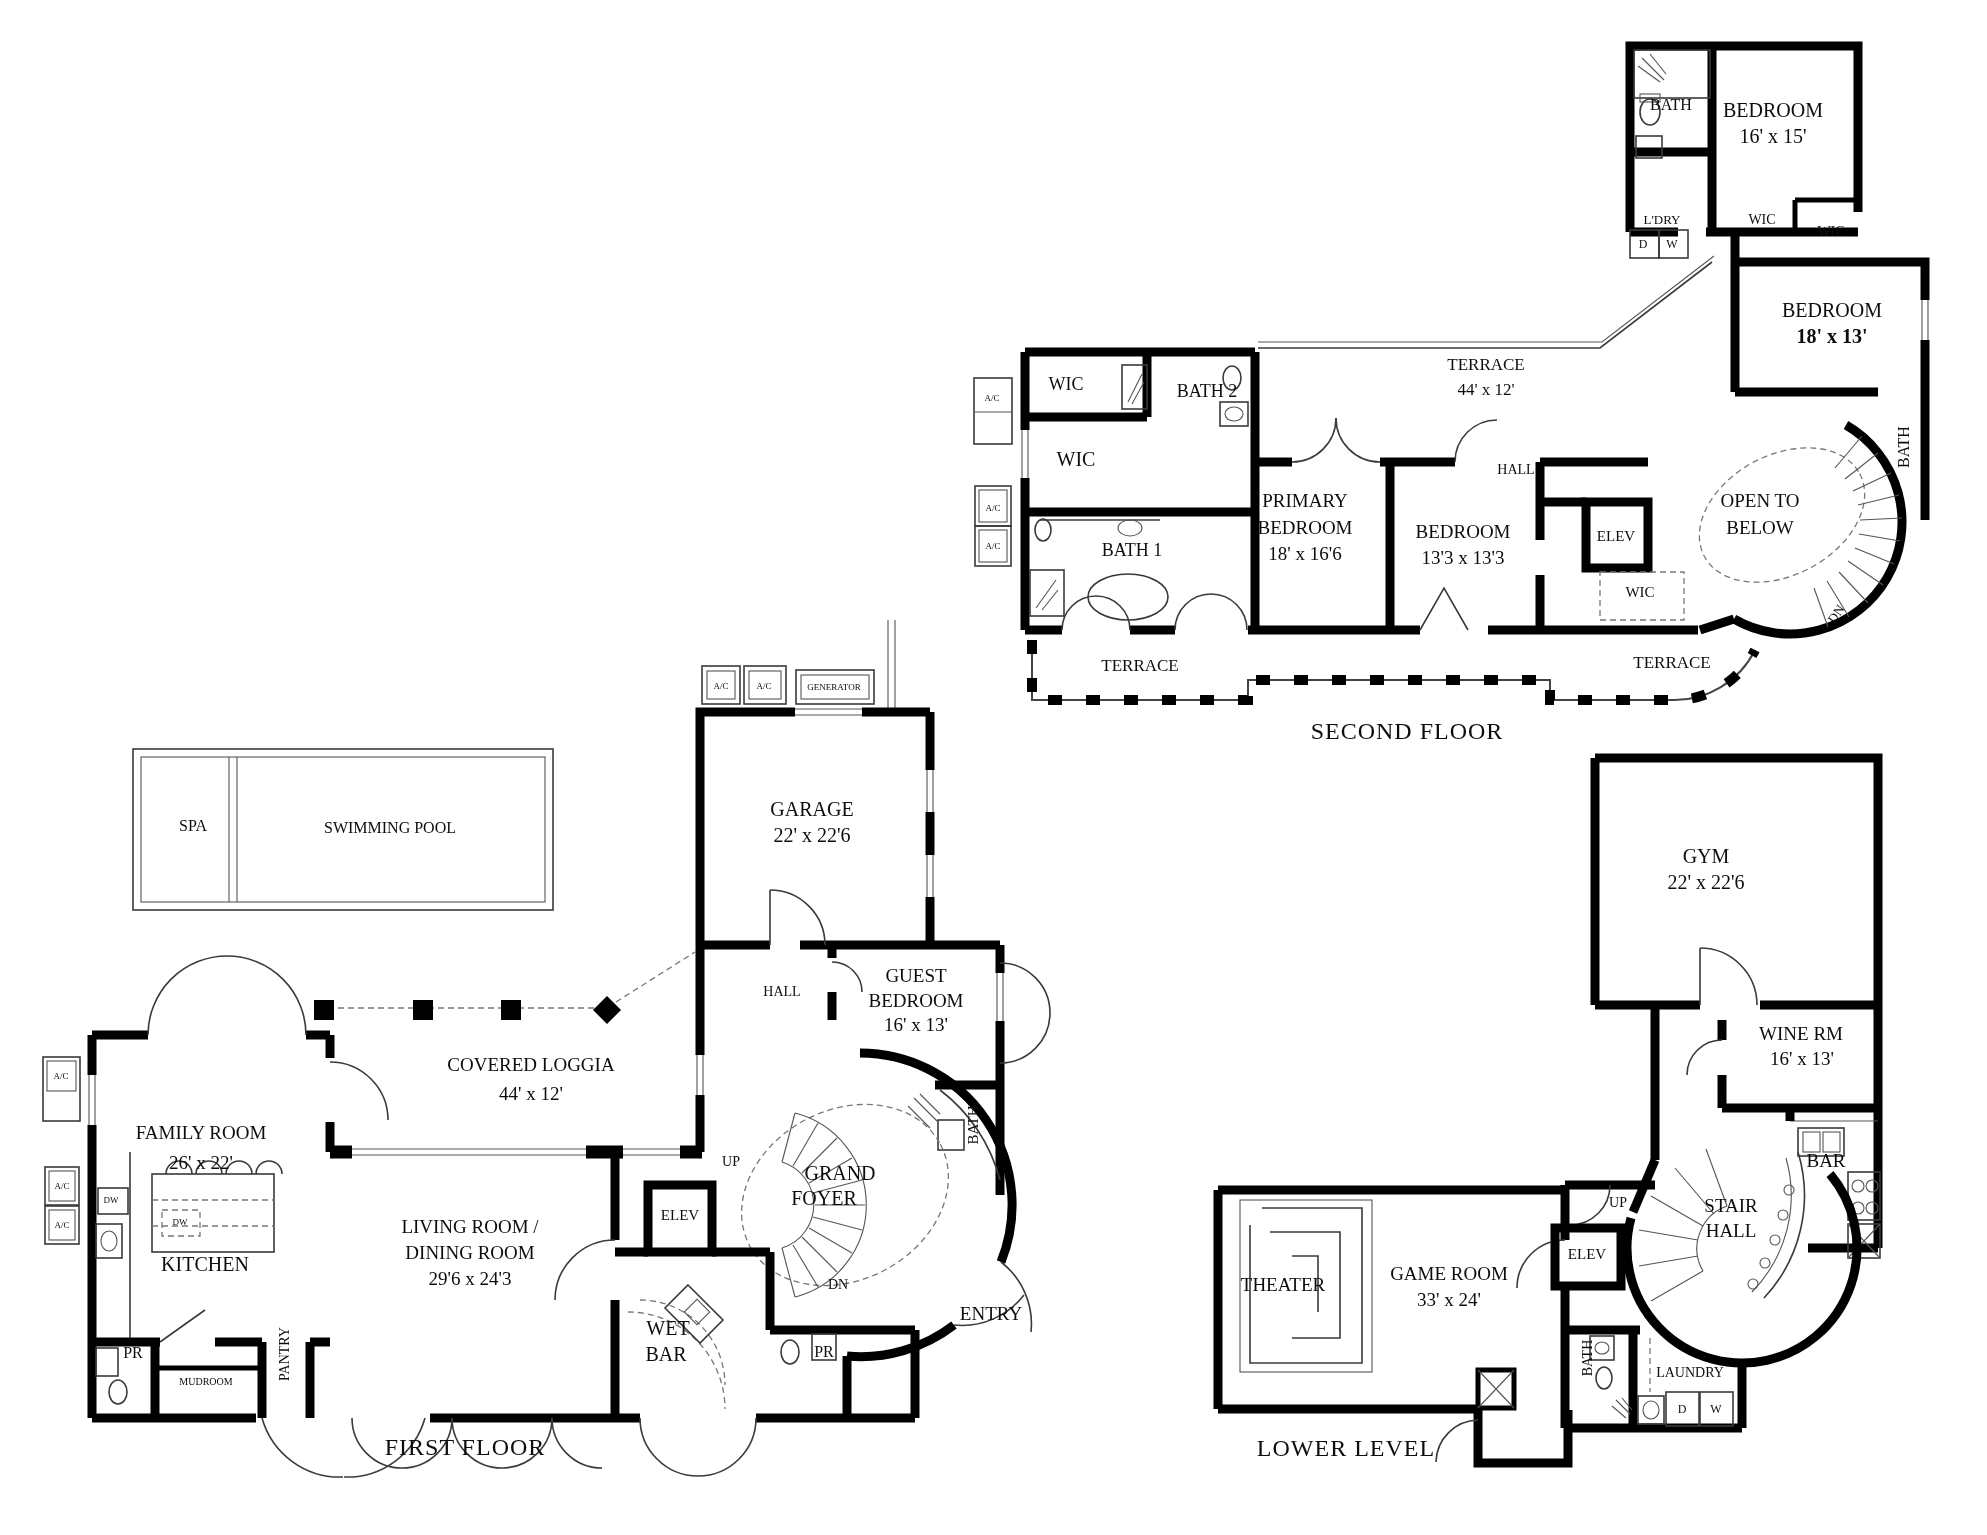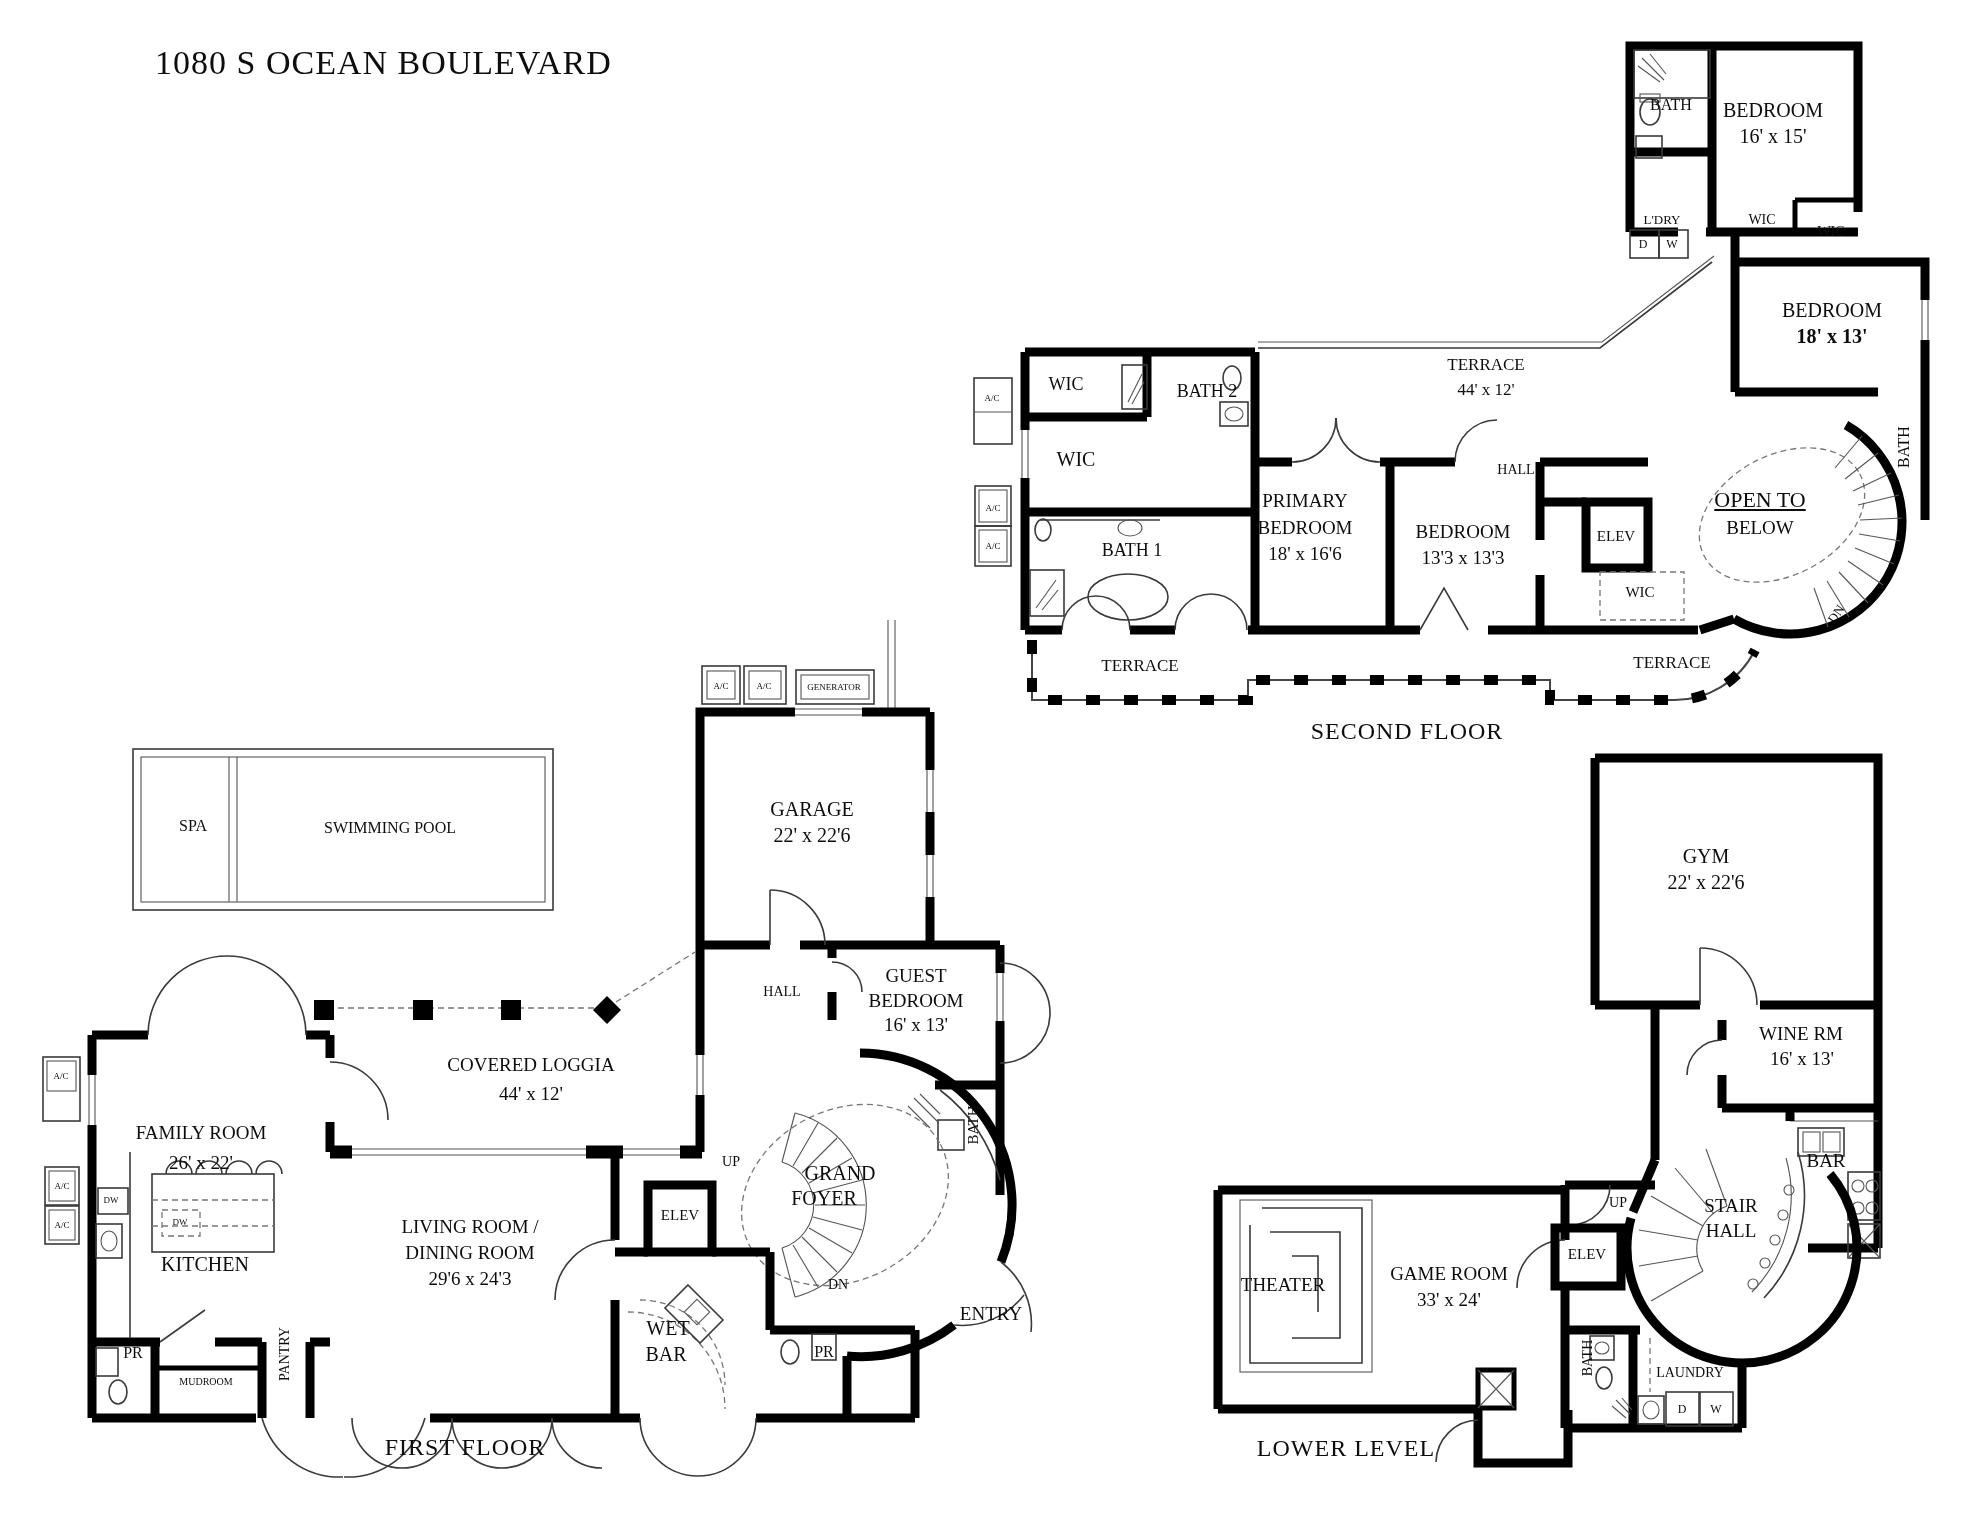--- a/index.html
+++ b/index.html
@@ -18,21 +18,20 @@
   .d{stroke:#777;stroke-width:1.3;fill:none;stroke-dasharray:6 4;}
   .post{stroke:#000;stroke-width:10;fill:none;stroke-dasharray:14 24;}
   .rail{stroke:#444;stroke-width:2;fill:none;}
   .blk{fill:#000;stroke:none;}
   .wh{fill:#fff;stroke:none;}
 </style>
 </head>
 <body>
 
 <div class="plan">
-  <div class="title">1080 S OCEAN BOULEVARD</div>
 
   <svg width="1987" height="1535" viewBox="0 0 1987 1535">
 
     <g>
 
       <path class="w" d="M1630 232 V46 H1858 V212"></path>
       <path class="w" d="M1712 46 V232"></path>
       <path class="w" d="M1630 152 H1712"></path>
       <path class="w" d="M1630 232 H1678"></path>
         <path class="w" d="M1706 232 H1858"></path>
@@ -388,21 +387,21 @@
       <div class="lbl" style="left: 1486px; top: 364px; font-size: 17px; transform: translate(-50%, -50%);">TERRACE</div>
       <div class="lbl" style="left: 1486px; top: 389px; font-size: 17px; transform: translate(-50%, -50%);">44' x 12'</div>
       <div class="lbl" style="left: 1305px; top: 500px; font-size: 19px; transform: translate(-50%, -50%);">PRIMARY</div>
       <div class="lbl" style="left: 1305px; top: 527px; font-size: 19px; transform: translate(-50%, -50%);">BEDROOM</div>
       <div class="lbl" style="left: 1305px; top: 553px; font-size: 19px; transform: translate(-50%, -50%);">18' x 16'6</div>
       <div class="lbl" style="left: 1516px; top: 470px; font-size: 14px; transform: translate(-50%, -50%);">HALL</div>
       <div class="lbl" style="left: 1463px; top: 531px; font-size: 19px; transform: translate(-50%, -50%);">BEDROOM</div>
       <div class="lbl" style="left: 1463px; top: 557px; font-size: 19px; transform: translate(-50%, -50%);">13'3 x 13'3</div>
       <div class="lbl" style="left: 1616px; top: 536px; font-size: 15px; transform: translate(-50%, -50%);">ELEV</div>
       <div class="lbl" style="left: 1640px; top: 592px; font-size: 15px; transform: translate(-50%, -50%);">WIC</div>
-      <div class="lbl" style="left: 1760px; top: 500px; font-size: 22px; transform: translate(-50%, -50%); text-decoration: underline;">OPEN TO</div>
+      <div class="lbl" style="left: 1760px; top: 500px; font-size: 19px; transform: translate(-50%, -50%);">OPEN TO</div>
       <div class="lbl" style="left: 1760px; top: 527px; font-size: 19px; transform: translate(-50%, -50%);">BELOW</div>
       <div class="lbl" style="left: 1836px; top: 614px; font-size: 13px; transform: translate(-50%, -50%) rotate(-55deg);">DN</div>
       <div class="lbl" style="left: 1140px; top: 665px; font-size: 17px; transform: translate(-50%, -50%);">TERRACE</div>
       <div class="lbl" style="left: 1672px; top: 662px; font-size: 17px; transform: translate(-50%, -50%);">TERRACE</div>
       <div class="lbl cap" style="left: 1407px; top: 731px; font-size: 24px; transform: translate(-50%, -50%);">SECOND FLOOR</div>
       <div class="lbl" style="left: 193px; top: 826px; font-size: 16px; transform: translate(-50%, -50%);">SPA</div>
       <div class="lbl" style="left: 390px; top: 828px; font-size: 16px; transform: translate(-50%, -50%);">SWIMMING POOL</div>
       <div class="lbl" style="left: 721px; top: 686px; font-size: 9px; transform: translate(-50%, -50%);">A/C</div>
       <div class="lbl" style="left: 764px; top: 686px; font-size: 9px; transform: translate(-50%, -50%);">A/C</div>
       <div class="lbl" style="left: 834px; top: 687px; font-size: 9px; transform: translate(-50%, -50%);">GENERATOR</div>

